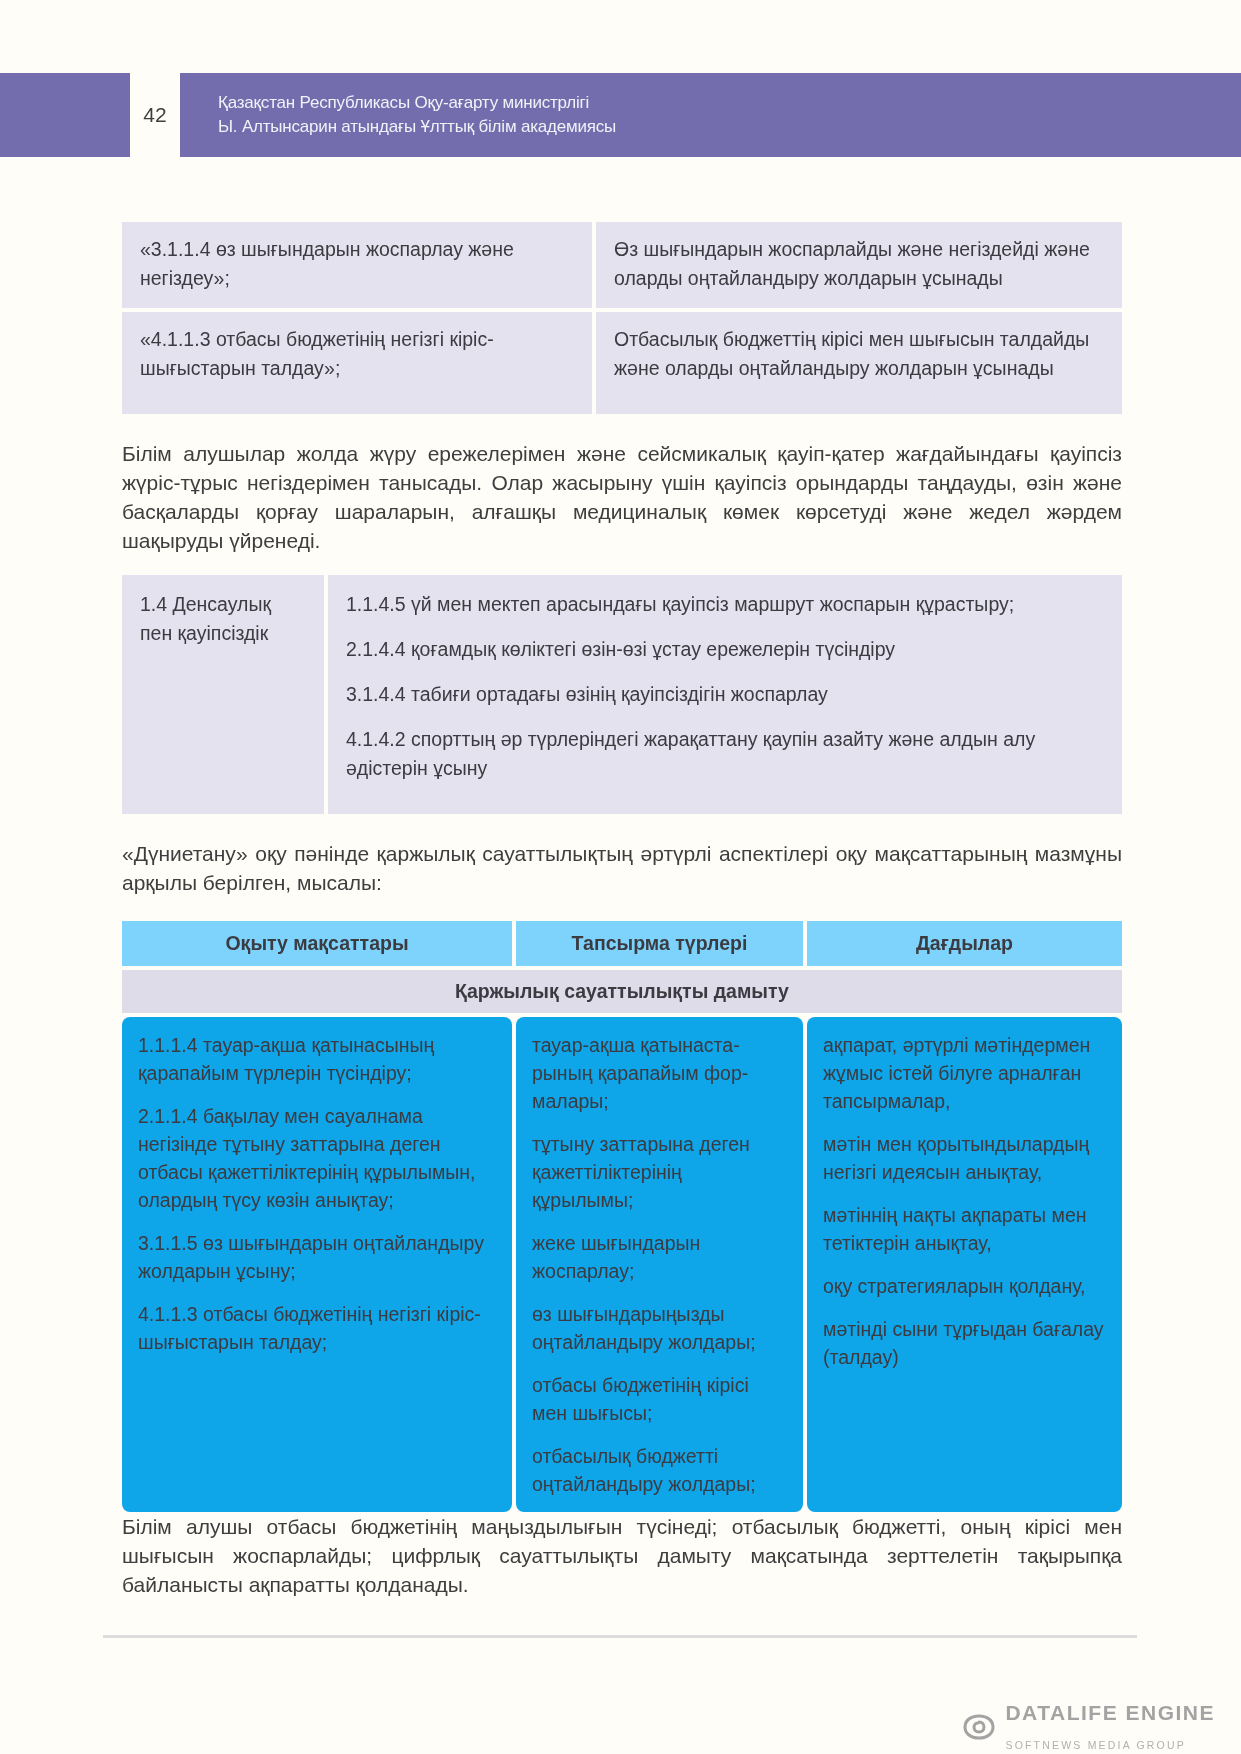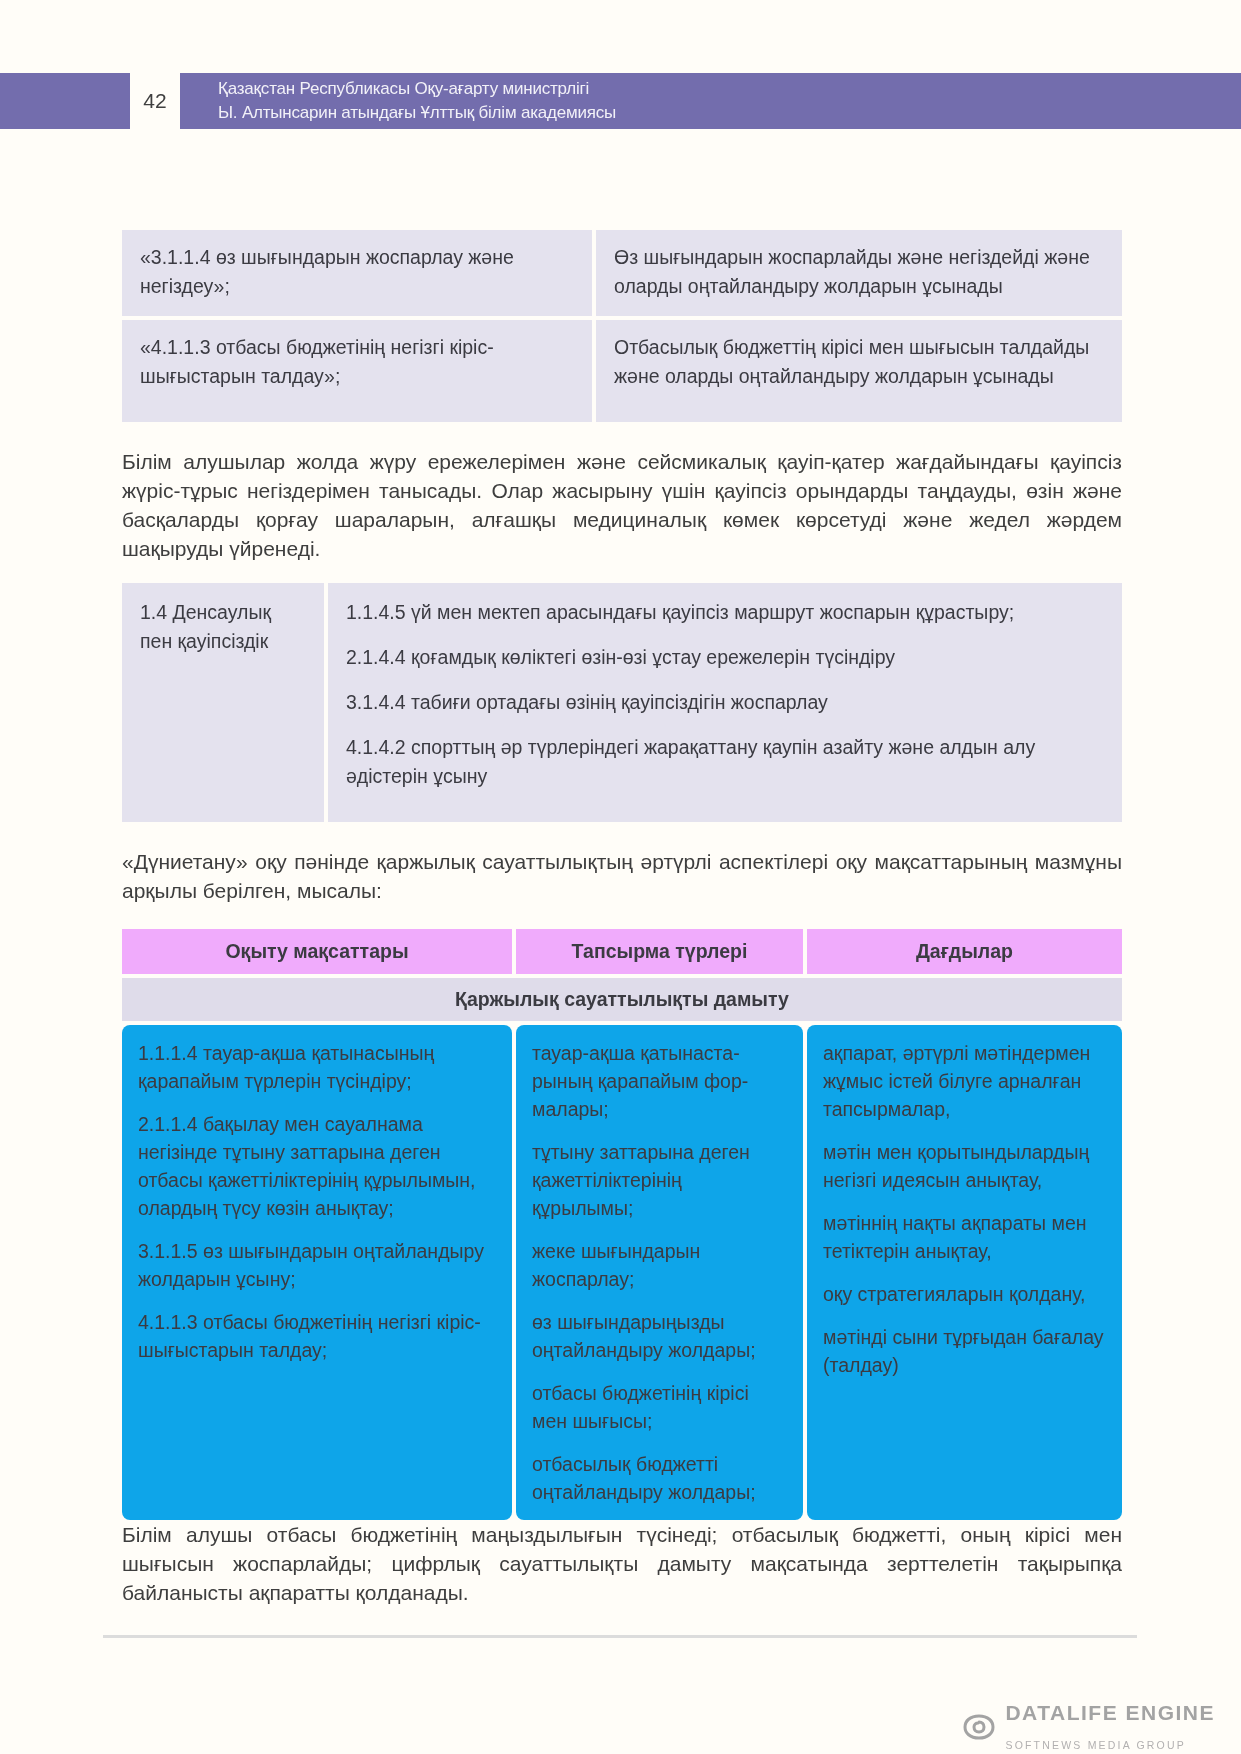--- a/index.html
+++ b/index.html
@@ -1,53 +1,53 @@
 <!DOCTYPE html>
 <html><head>
 <meta charset="utf-8">
 <style>
   html,body{margin:0;padding:0;background:#e9e9e9;}
   .page{position:relative;width:1241px;height:1754px;background:#fffdf8;
         font-family:"Liberation Sans",sans-serif;overflow:hidden;margin:0 auto;}
 
   
-  .band{position:absolute;top:73px;left:0;width:1241px;height:56px;display:flex;}
+  .band{position:absolute;top:73px;left:0;width:1241px;height:84px;display:flex;}
   .band-left{width:130px;background:#736dad;}
   .band-num{width:50px;display:flex;align-items:center;justify-content:center;
             font-size:21px;font-weight:300;color:#3f3f3f;}
   .band-main{flex:1;background:#736dad;color:#f2f1f8;display:flex;flex-direction:column;
              justify-content:center;padding-left:38px;font-size:17px;line-height:24px;
              letter-spacing:-0.2px;}
 
   
   .content{position:absolute;top:222px;left:122px;width:1000px;}
 
   .para{font-size:21px;line-height:29px;color:#3e3e3e;text-align:justify;margin:0;}
 
   
-  .t1{display:grid;grid-template-columns:470px 1fr;gap:4px;margin-top:8px;}
+  .t1{display:grid;grid-template-columns:470px 1fr;gap:4px;}
   .t1 .cell{background:#e4e2ee;padding:13px 18px;font-size:19.5px;line-height:29px;
             color:#3b3b42;}
   .t1 .r1{min-height:60px;}
   .t1 .r2{min-height:76px;}
 
   
   .t2{display:grid;grid-template-columns:202px 1fr;gap:4px;margin-top:20px;}
   .t2 .cell{background:#e4e2ee;padding:15px 18px;font-size:19.5px;line-height:29px;
             color:#3b3b42;min-height:186px;}
   .t2 .objective{margin:0 0 16px 0;}
   .t2 .objective:last-child{margin-bottom:16px;}
 
   .mt25{margin-top:25px;}
   .mt24{margin-top:24px;}
   .mt32{}
 
   
   .t3{display:grid;grid-template-columns:390px 287px 1fr;gap:4px;}
-  .t3 .th{background:#f0abfc;color:#3b3b42;font-size:19.5px;font-weight:bold;
+  .t3 .th{background:#7dd3fc;color:#3b3b42;font-size:19.5px;font-weight:bold;
           text-align:center;padding:11px 6px;}
   .t3 .section-row{grid-column:1 / -1;background:#dfdcea;color:#3b3b42;font-size:19.5px;
           font-weight:bold;text-align:center;padding:10px 6px;}
   .t3 .cell{background:#0ea5e9;padding:14px 16px;font-size:19.5px;line-height:28px;
           color:#3b3b42;min-height:408px;border-radius:8px;}
   .t3 .item{margin:0 0 15px 0;}
   .t3 .item:last-child{margin-bottom:0;}
 
   
   .divider{position:absolute;top:1635px;left:103px;width:1034px;height:3px;background:#dcdcdc;}

